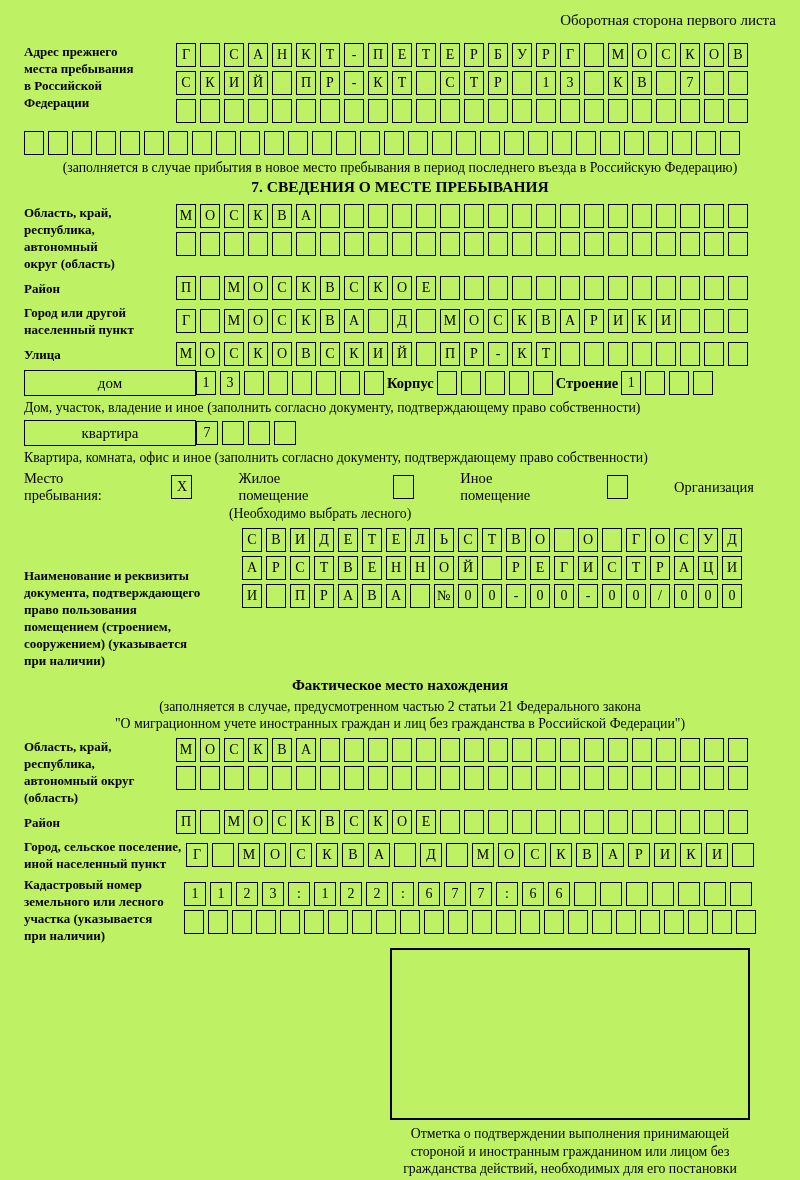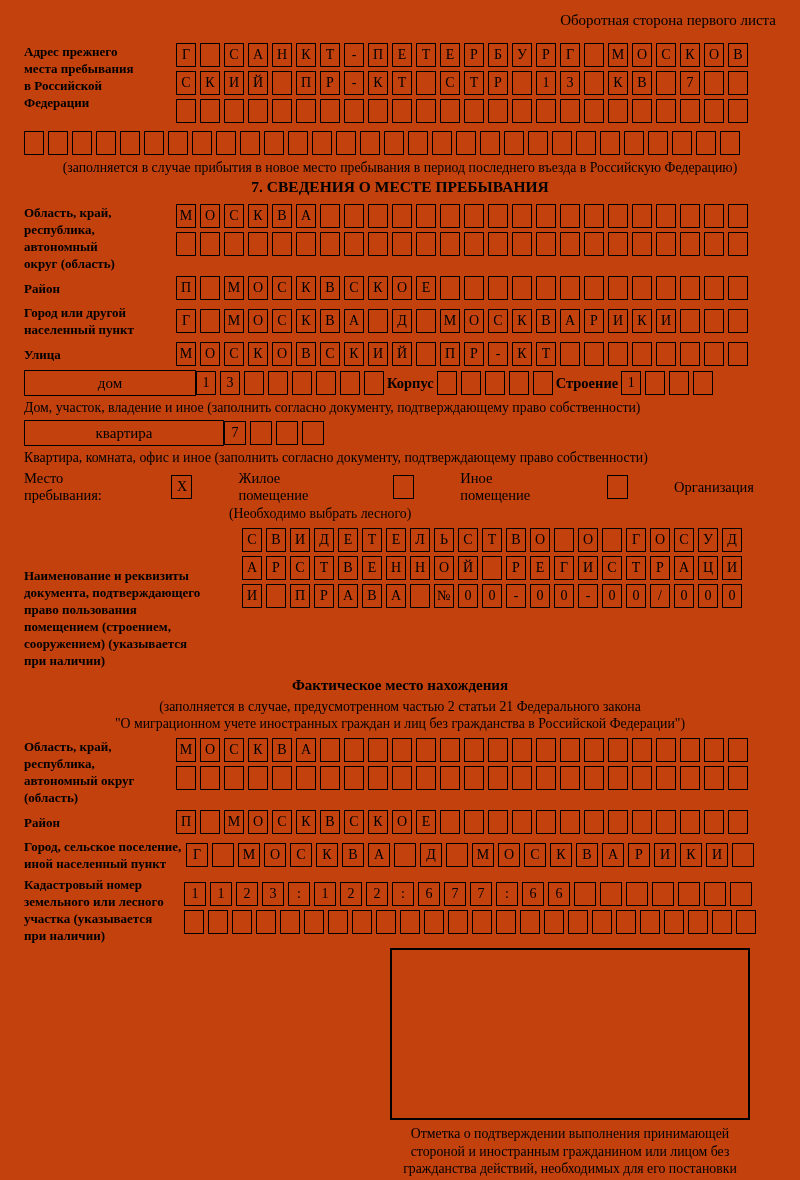--- a/index.html
+++ b/index.html
@@ -1,18 +1,18 @@
 <!DOCTYPE html>
 <html><head>
 <meta charset="utf-8">
 <style>
   html,body{margin:0;padding:0;background:#fff;}
   .page{
     width:800px;height:1180px;box-sizing:border-box;
-    padding:12px 24px 0 24px;background:#c2410c;color:#000;
+    padding:12px 24px 0 24px;background:#bef264;color:#000;
     font-family:"Liberation Serif","DejaVu Serif",serif;
     font-size:15px;overflow:hidden;position:relative;
   }
   .hdr-note{text-align:right;font-size:15px;margin-bottom:14px;}
   .frow{display:flex;align-items:flex-start;margin-bottom:4px;}
   .frow.vcenter{align-items:center;}
   .flabel{width:152px;flex:none;font-size:13px;line-height:17px;white-space:pre-line;font-weight:bold;}
   .flabel.w218{width:218px;margin-top:39px;}
   .flabel.w162{width:162px;}
   .flabel.w160{width:160px;}
@@ -24,21 +24,21 @@
     font-size:14px;line-height:1;
   }
   .w22 .cell{width:22px;}
   .overflow-row{margin:2px 0 4px 0;}
   .caption{font-size:13.8px;line-height:17px;margin:0 0 3px 0;}
   .caption.center{text-align:center;margin-bottom:2px;}
   .sec-title{text-align:center;font-weight:bold;font-size:15.5px;margin:2px 0 8px 0;}
   .bigbox{box-sizing:border-box;border:1.8px solid #000;height:26px;
     display:flex;align-items:center;justify-content:center;font-size:15px;flex:none;}
   .dom-box{width:172px;}
-  .apt-box{width:200px;}
+  .apt-box{width:172px;}
   .house-row{display:flex;align-items:center;margin:4px 0 3px 0;}
   .inline-label{font-size:14.5px;flex:none;padding:0 3px;font-weight:bold;}
   .place-row{display:flex;align-items:center;margin:4px 0 0 0;gap:36px;}
   .place-row .opt-label{margin:0 22px 0 10px;font-size:14.5px;}
   .place-row .lead{margin-right:10px;font-size:14.5px;}
   .checkbox{box-sizing:border-box;width:21px;height:24px;border:1.8px solid #000;flex:none;
     display:flex;align-items:center;justify-content:center;font-size:14px;}
   .place-note{font-size:13.8px;margin:2px 0 6px 205px;}
   .fact-title{text-align:center;font-weight:bold;font-size:15px;margin:8px 0 4px 0;}
   .fact-sub{text-align:center;font-size:13.8px;line-height:17px;white-space:pre-line;margin-bottom:6px;}

